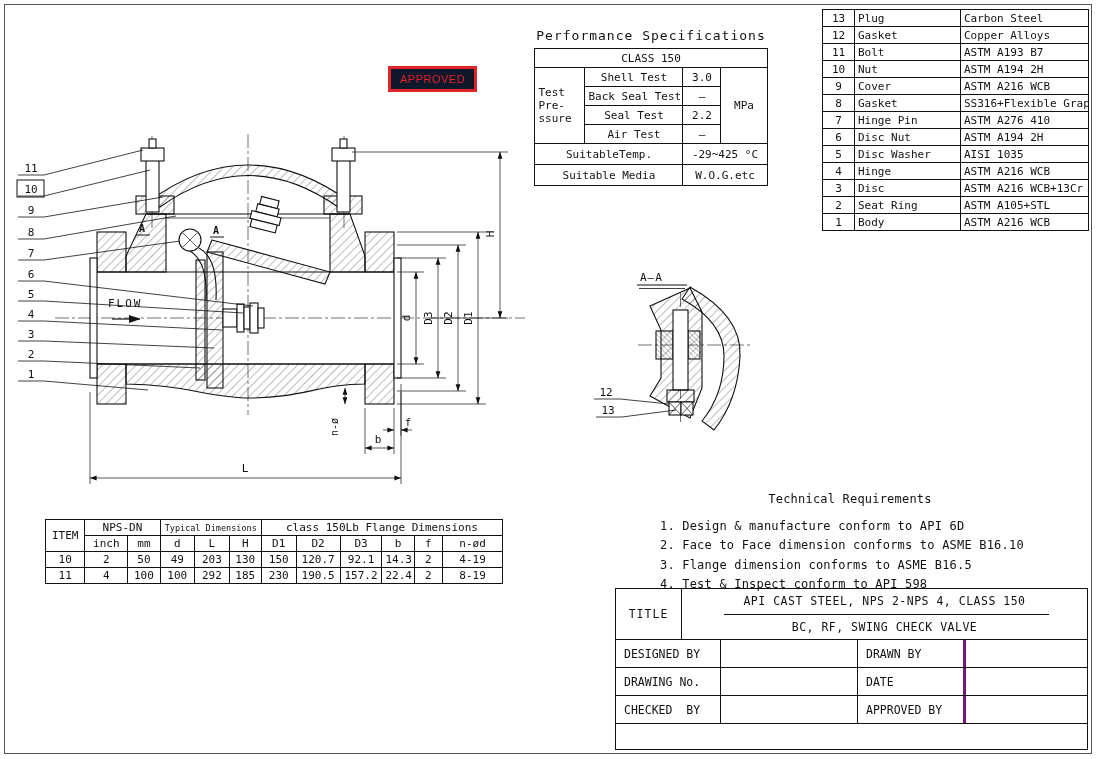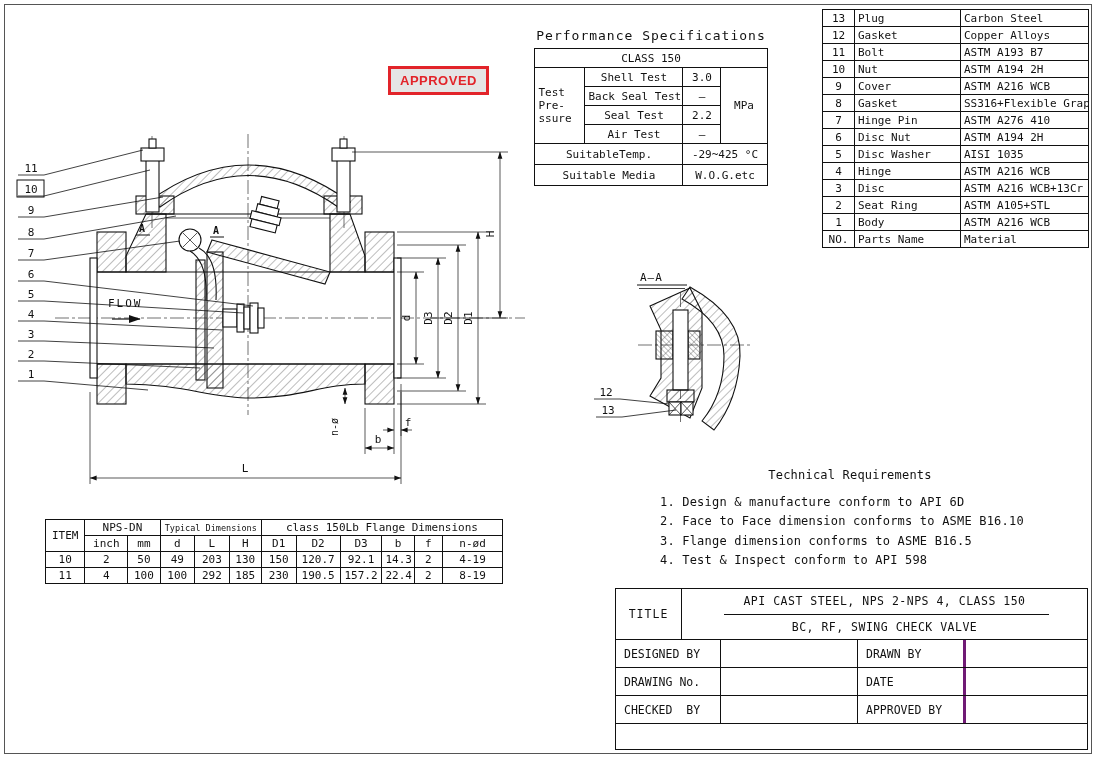--- a/index.html
+++ b/index.html
@@ -4,39 +4,39 @@
 <style>
   html,body{margin:0;padding:0;background:#fff;}
   .page{position:relative;width:1097px;height:759px;background:#fff;overflow:hidden;
         font-family:"DejaVu Sans Mono", monospace;color:#111;}
   .page-border{position:absolute;left:4px;top:4px;right:5px;bottom:5px;border:1px solid #555;}
   .abs{position:absolute;}
   svg text{font-family:"DejaVu Sans Mono", monospace;fill:#111;}
   .dwg{font-size:11px;}
   .dwg-sm{font-size:10px;}
   .stamp{position:absolute;left:388px;top:66px;border:3px solid #e2242a;color:#e2242a;
-         font-family:"Liberation Sans", sans-serif;font-weight:bold;font-size:13px;
-         padding:4px 9px;letter-spacing:.5px;background:#e5e5e5;}
+         font-family:"Liberation Sans", sans-serif;font-weight:normal;font-size:11px;
+         padding:4px 9px;letter-spacing:.5px;background:#0f172a;}
   
   table.draw{border-collapse:collapse;table-layout:fixed;}
   table.draw td{border:1px solid #111;font-size:11px;padding:0 3px;overflow:hidden;
                 white-space:nowrap;vertical-align:middle;}
   
   .perf-title{font-size:13px;letter-spacing:1px;text-align:center;}
   .perf td{height:18px;text-align:center;}
   .perf td.lft{text-align:left;}
   .press-lbl div{line-height:13px;font-size:11px;text-align:left;}
   
   .parts td{height:16px;text-align:left;}
   .parts td.c{text-align:center;}
   
   .dims td{height:15px;text-align:center;font-size:10.5px;padding:0 1px;}
   .dims td.tiny{font-size:8.5px;}
   
-  .tech{font-size:12px;line-height:19.5px;letter-spacing:.2px;}
+  .tech{font-size:12px;line-height:19.5px;letter-spacing:.2px;margin-top:24px;}
   .tech .t{text-align:center;margin-bottom:7px;}
   
   .tb{position:absolute;left:615px;top:588px;width:473px;height:162px;border:1.4px solid #111;
       box-sizing:border-box;font-size:11.5px;}
   .tb-rowA{display:flex;height:50px;border-bottom:1px solid #111;}
   .tb-title-cell{width:65px;border-right:1px solid #111;display:flex;align-items:center;
                  justify-content:center;letter-spacing:1px;}
   .tb-title-area{flex:1;display:flex;flex-direction:column;}
   .tb-line{flex:1;display:flex;align-items:center;justify-content:center;letter-spacing:.5px;}
   .tb-divider{height:0;border-top:1px solid #111;margin:0 38px 0 42px;}
@@ -391,25 +391,20 @@
     <tr>
           <td class="c">2</td>
           <td>Seat Ring</td>
           <td>ASTM A105+STL</td>
         </tr>
     <tr>
           <td class="c">1</td>
           <td>Body</td>
           <td>ASTM A216 WCB</td>
         </tr>
-    <tr>
-          <td class="c">NO.</td>
-          <td>Parts Name</td>
-          <td>Material</td>
-        </tr>
   </tbody>
     </table>
 
   <table class="draw dims abs" style="left:45px;top:519px;width:458px">
     <colgroup>
         <col style="width:33px">
         <col style="width:36px">
         <col style="width:27px">
         <col style="width:29px">
         <col style="width:29px">

